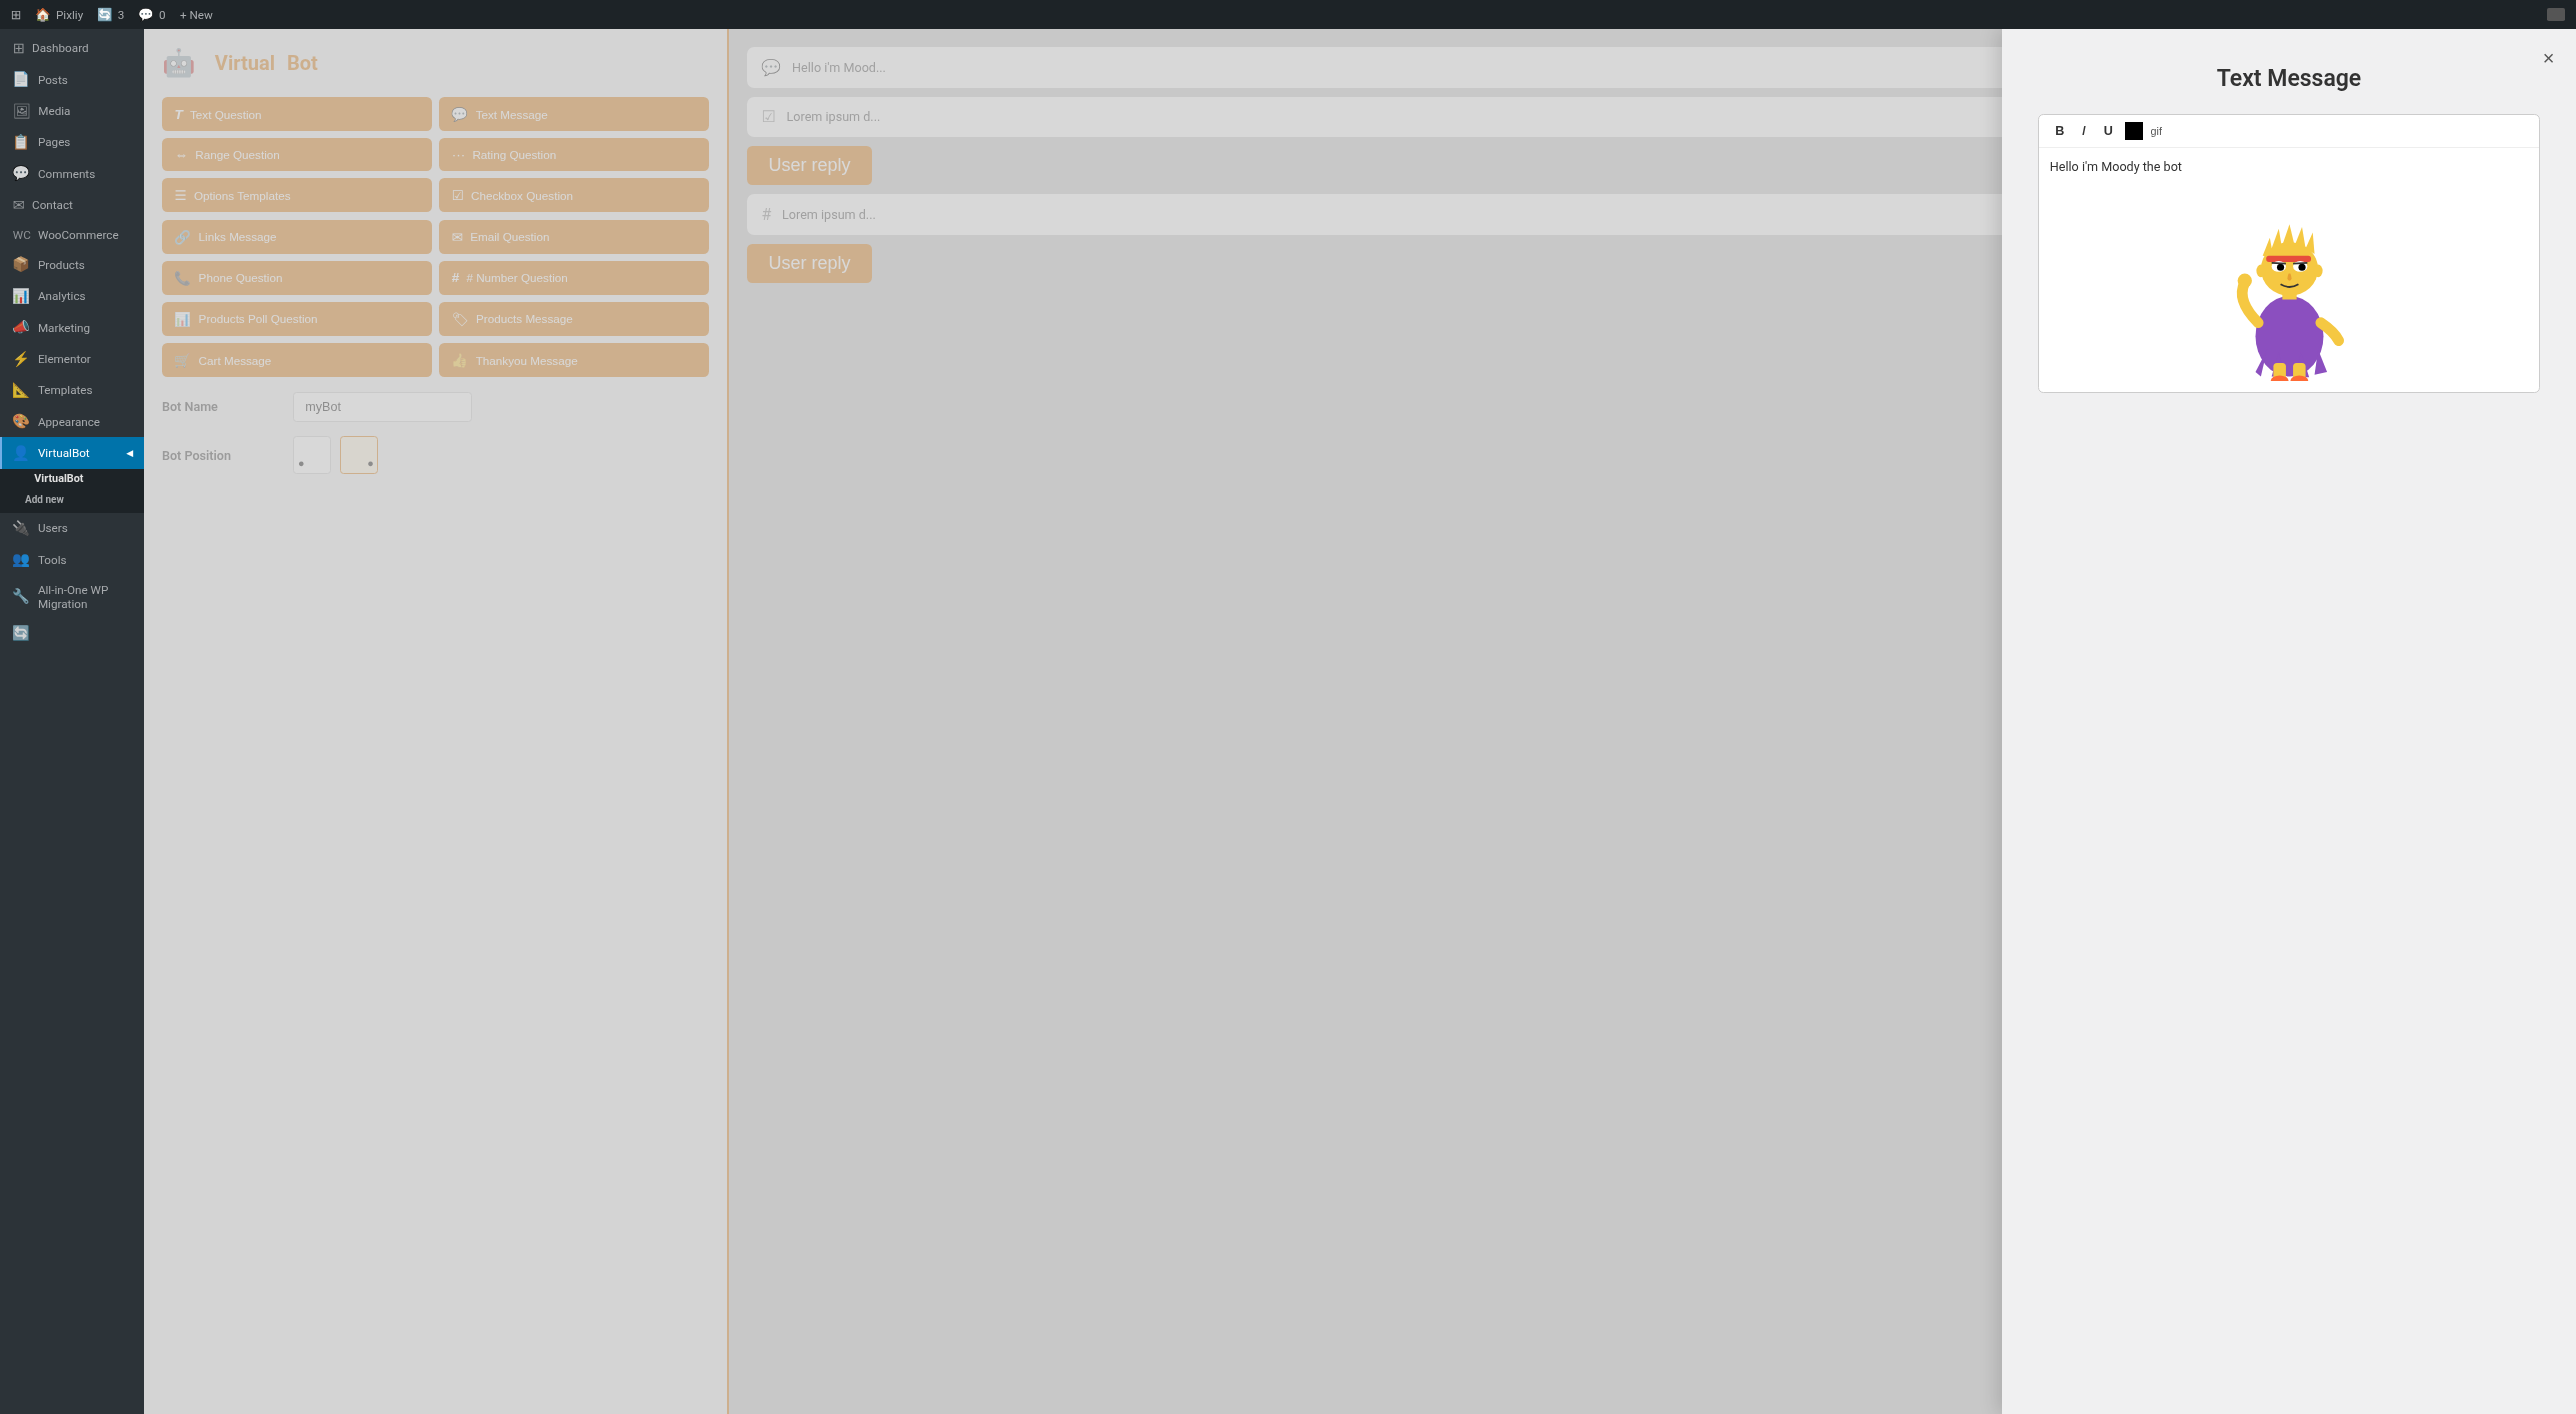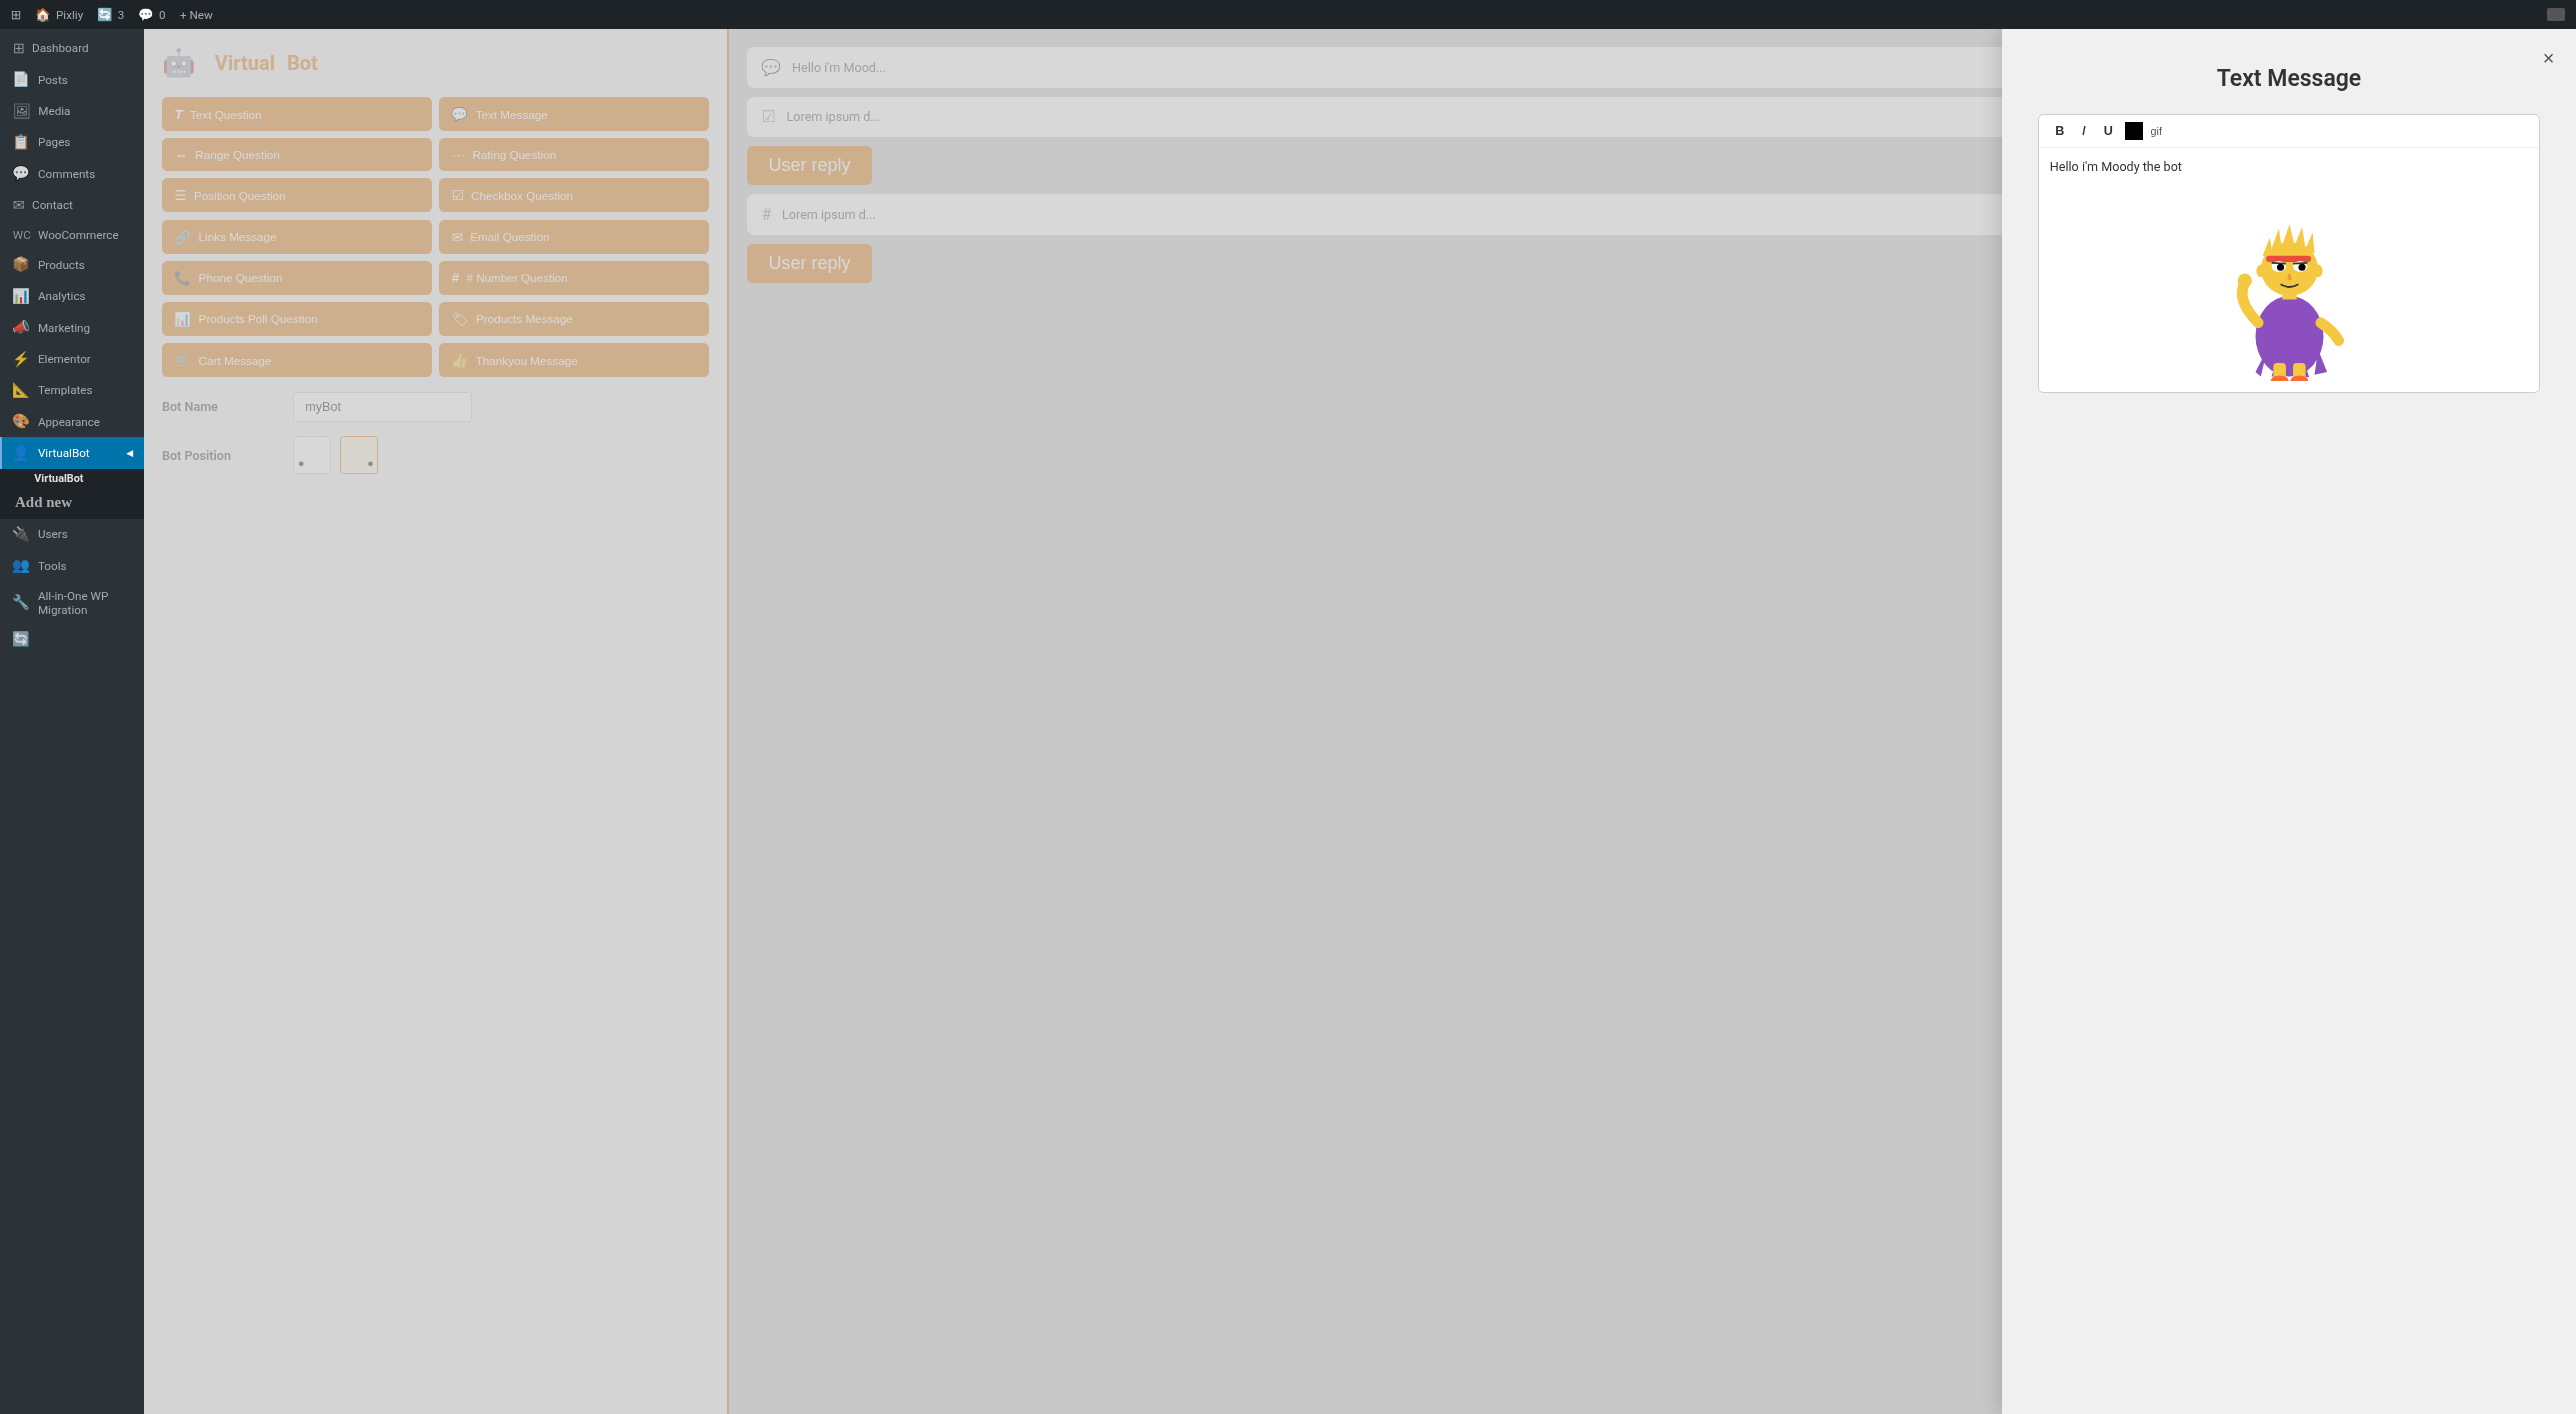--- a/index.html
+++ b/index.html
@@ -409,21 +409,21 @@
         <span class="sidebar-icon">👤</span>
         <span>VirtualBot</span>
       </div>
       <span style="font-size:9px;">◀</span>
     </div>
 
     <div class="sidebar-sub">
       <div class="sidebar-item sidebar-sub-label">
         <span style="font-weight:bold; color:#e0e0e0; padding-left:10.8px; font-size:10.8px;">VirtualBot</span>
       </div>
-      <div class="sidebar-item" style="padding-left:13px; font-size:15px; color:#a7aaad; font-weight:bold;font-family:Liberation Serif, serif;">
+      <div class="sidebar-item" style="padding-left:23px; font-size:10px; color:#a7aaad; font-weight:bold;">
         <span>Add new</span>
       </div>
     </div>
     <div class="sidebar-item">
       <span class="sidebar-icon">🔌</span>
       <span>Users</span>
     </div>
     <div class="sidebar-item">
       <span class="sidebar-icon">👥</span>
       <span>Tools</span>
@@ -466,21 +466,21 @@
           <span>Range Question</span>
         </button>
 
         <button class="bot-btn">
           <span class="bot-btn-icon">···</span>
           <span>Rating Question</span>
         </button>
 
         <button class="bot-btn">
           <span class="bot-btn-icon">☰</span>
-          <span>Position Question</span>
+          <span>Options Templates</span>
         </button>
 
         <button class="bot-btn">
           <span class="bot-btn-icon">☑</span>
           <span>Checkbox Question</span>
         </button>
 
         <button class="bot-btn">
           <span class="bot-btn-icon">🔗</span>
           <span>Links Message</span>

